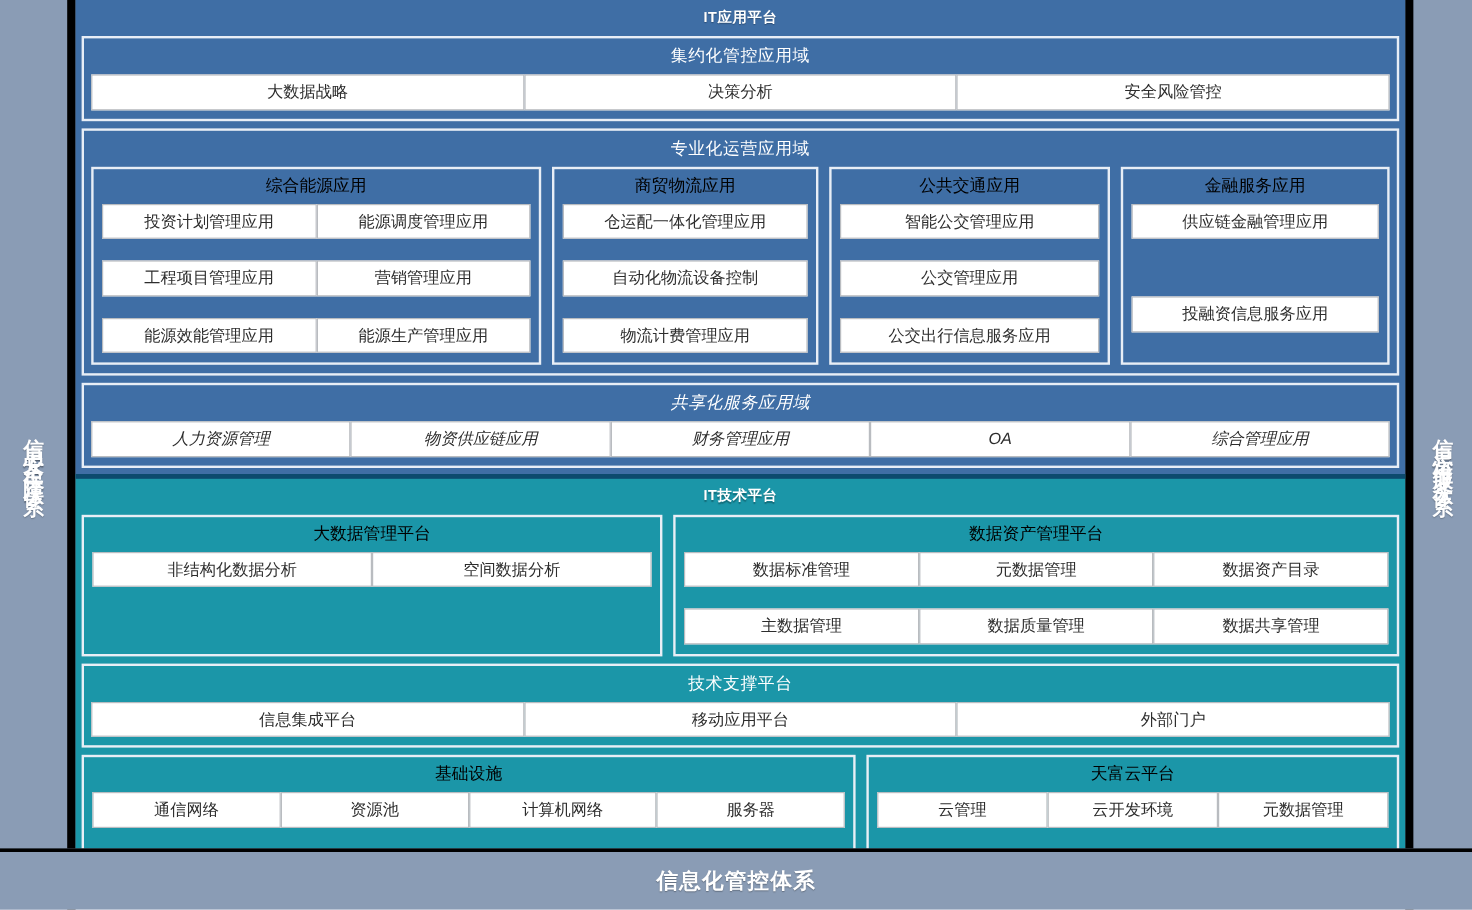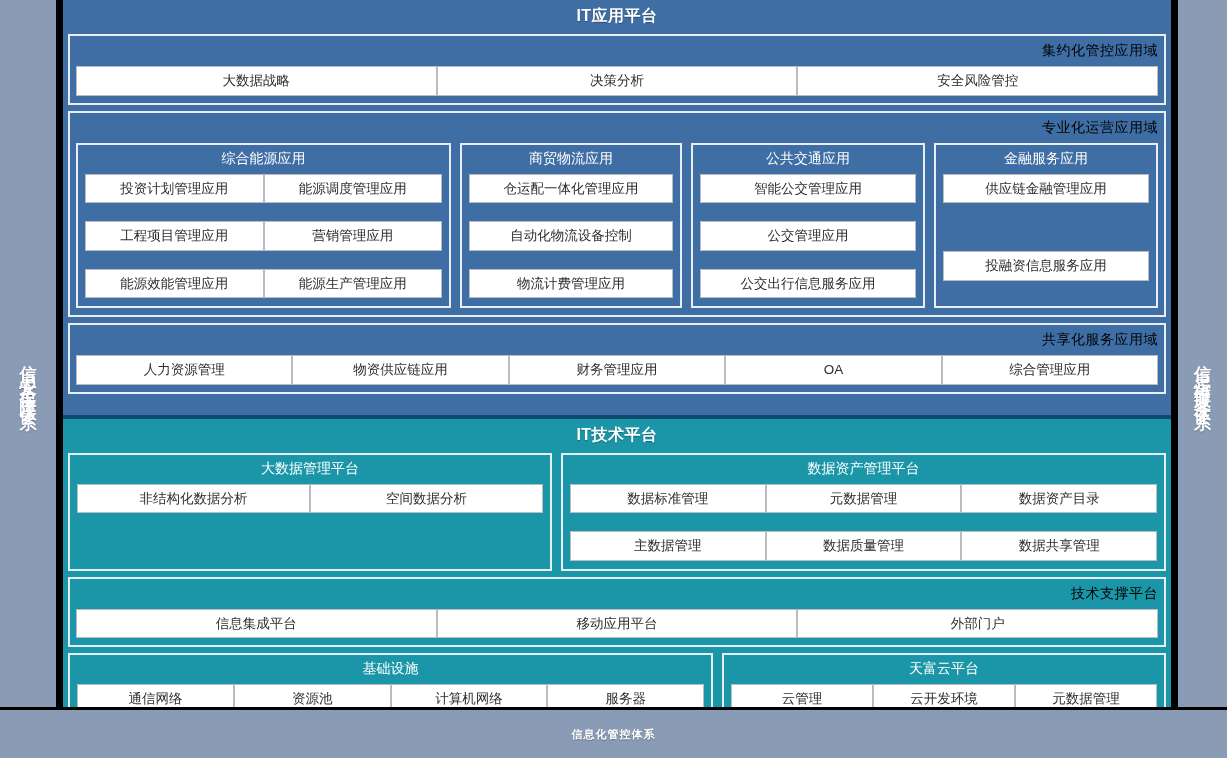--- a/index.html
+++ b/index.html
@@ -58,38 +58,38 @@
   }
 
   
   .platform { box-sizing: border-box; position: relative; }
   .platform.app   { background: #3f6ea5; padding: 0 5px 5px 5px; }
   .platform.tech  { background: #1b96a8; padding: 0 5px 5px 5px; border-top: 4px solid #0c4a6e; }
 
   .platform-title {
     color: #ffffff;
     font-weight: bold;
-    font-size: 16px;
+    font-size: 12px;
     text-align: center;
     letter-spacing: .5px;
     padding: 6px 0 7px 0;
     text-shadow: 0 1px 1px rgba(0,0,0,.3);
   }
 
   
   .domain {
     box-sizing: border-box;
     border: 2px solid #e8eef6;
     margin-bottom: 6px;
     padding: 4px 6px 7px 6px;
   }
-  .domain:last-child { margin-bottom: 16px; }
+  .domain:last-child { margin-bottom: 0; font-style: italic; }
   .domain-title {
-    color: #000000;
-    text-align: right;
+    color: #ffffff;
+    text-align: center;
     font-size: 14px;
     padding: 2px 0 6px 0;
     letter-spacing: .5px;
   }
 
   
   .chip-row { display: flex; align-items: stretch; }
   .chip-row + .chip-row { margin-top: 9px; }
 
   .chip {
@@ -110,21 +110,21 @@
   
   .group-row { display: flex; gap: 9px; align-items: stretch; }
   .group {
     box-sizing: border-box;
     border: 2px solid #e8eef6;
     padding: 3px 7px 8px 7px;
     display: flex;
     flex-direction: column;
   }
   .group-title {
-    color: #ffffff;
+    color: #000000;
     text-align: center;
     font-size: 14px;
     padding: 2px 0 6px 0;
   }
   .group-body { display: flex; flex-direction: column; gap: 9px; flex: 1; }
 
   
   .g-energy   { flex: 0 0 375px; }
   .g-trade    { flex: 0 0 222px; }
   .g-transit  { flex: 0 0 234px; }
@@ -143,21 +143,21 @@
     height: 48px;
     background: #8a9cb5;
     display: flex;
     align-items: center;
     justify-content: center;
     border-top: 3px solid #000;
   }
   #bottom-bar .bottom-text {
     color: #ffffff;
     font-weight: bold;
-    font-size: 11px;
+    font-size: 18px;
     letter-spacing: 1px;
     text-shadow: 0 1px 1px rgba(0,0,0,.3);
   }
 </style>
 </head>
 <body>
 
 <div id="root">
 
   <div class="side-bar left">

